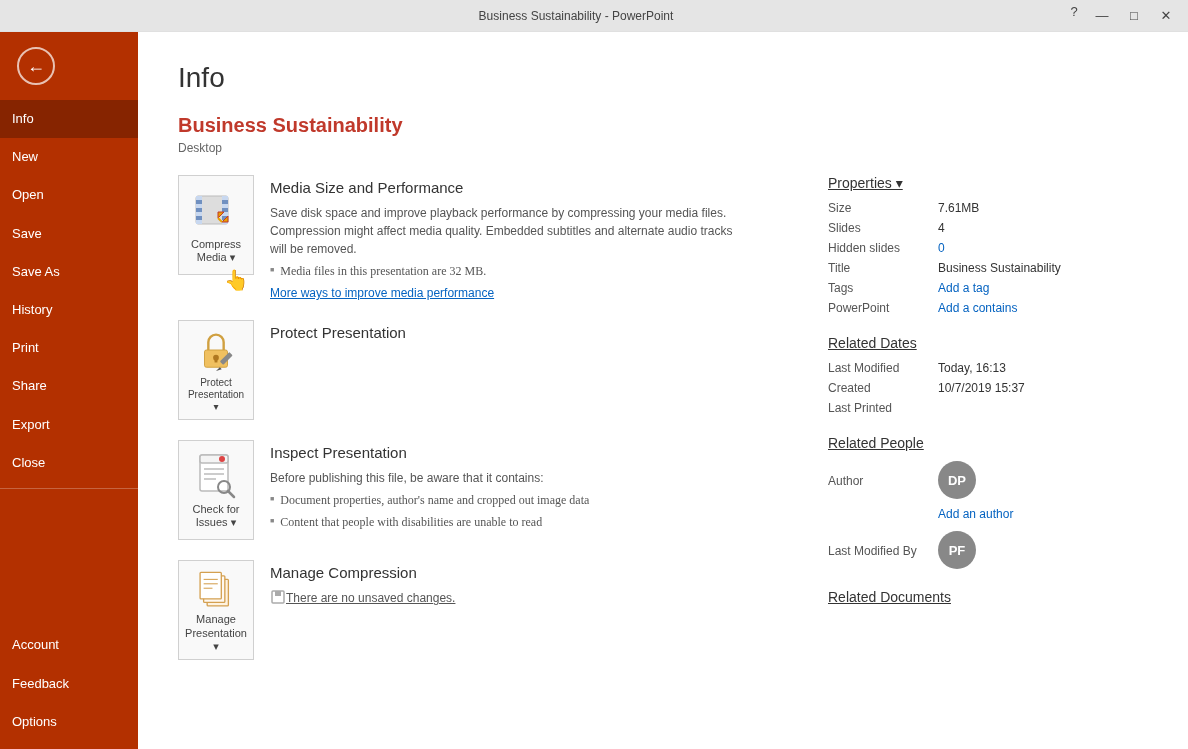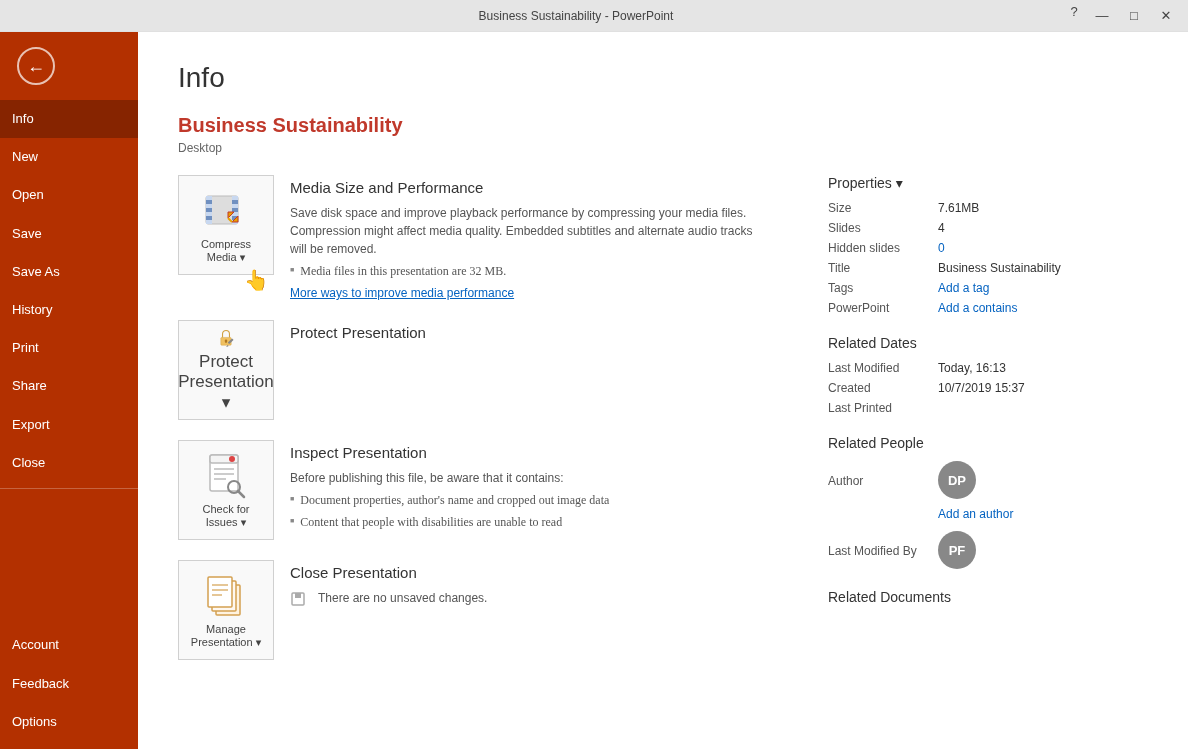--- a/index.html
+++ b/index.html
@@ -126,21 +126,21 @@
     }
 
     
     .info-card {
       display: flex;
       align-items: flex-start;
       margin-bottom: 20px;
       min-height: 90px;
     }
     .info-card-icon {
-      width: 96px;
+      width: 76px;
       height: 100px;
       border: 1px solid #d0d0d0;
       display: flex;
       flex-direction: column;
       align-items: center;
       justify-content: center;
       flex-shrink: 0;
       font-size: 11px;
       color: #555;
       text-align: center;
@@ -193,20 +193,21 @@
 
     
     .props-section-title {
       font-size: 14px;
       font-weight: 500;
       color: #333;
       margin-bottom: 10px;
       display: flex;
       align-items: center;
       gap: 4px;
+      text-decoration: underline;
     }
     .props-table {
       width: 100%;
       margin-bottom: 20px;
     }
     .props-row {
       display: flex;
       margin-bottom: 6px;
       align-items: baseline;
     }
@@ -352,21 +353,21 @@
             <svg width="48" height="48" viewBox="0 0 48 48">
 
               <rect x="12" y="24" width="24" height="18" rx="2" fill="#f0c060" stroke="#d0a040" stroke-width="1"></rect>
               <path d="M16 24 v-8 a8 8 0 0 1 16 0 v8" fill="none" stroke="#d0a040" stroke-width="2.5"></path>
               <circle cx="24" cy="32" r="3" fill="#b07820"></circle>
               <rect x="22.5" y="32" width="3" height="5" fill="#b07820"></rect>
 
               <rect x="28" y="36" width="14" height="5" rx="1" fill="#888" transform="rotate(-45 28 36)"></rect>
               <polygon points="28,42 24,46 30,44" fill="#555"></polygon>
             </svg>
-            <span style="font-size:17px;color:#444;line-height:1.2;">Protect<br>Presentation ▾</span>
+            <span style="font-size:10px;color:#444;line-height:1.2;">Protect<br>Presentation ▾</span>
           </div>
           <div class="info-card-body">
             <div class="info-card-title">Protect Presentation</div>
           </div>
         </div>
 
         <div class="info-card">
           <div class="info-card-icon">
             <svg width="48" height="48" viewBox="0 0 48 48">
 
@@ -403,23 +404,23 @@
               <rect x="14" y="14" width="24" height="30" rx="1" fill="#fff3e0" stroke="#d4a050" stroke-width="1.5"></rect>
               <rect x="10" y="10" width="24" height="30" rx="1" fill="#fff8f0" stroke="#d4a050" stroke-width="1.5"></rect>
               <rect x="6" y="6" width="24" height="30" rx="1" fill="#fff" stroke="#d4a050" stroke-width="1.5"></rect>
               <line x1="10" y1="14" x2="26" y2="14" stroke="#d4a050" stroke-width="1.2"></line>
               <line x1="10" y1="19" x2="26" y2="19" stroke="#d4a050" stroke-width="1.2"></line>
               <line x1="10" y1="24" x2="20" y2="24" stroke="#d4a050" stroke-width="1.2"></line>
             </svg>
             <span style="font-size:11px;color:#444;line-height:1.2;">Manage<br>Presentation ▾</span>
           </div>
           <div class="info-card-body">
-            <div class="info-card-title">Close Presentation</div>
+            <div class="info-card-title">Manage Compression</div>
             <div class="info-card-desc">
-              <div style="display:flex;align-items:flex-end;gap:12px;">
+              <div style="display:flex;align-items:flex-start;gap:0;text-decoration:underline;">
                 <svg width="16" height="16" viewBox="0 0 16 16">
                   <rect x="2" y="2" width="12" height="12" rx="1" fill="none" stroke="#aaa" stroke-width="1.5"></rect>
                   <rect x="5" y="2" width="6" height="5" fill="#aaa"></rect>
                 </svg>
                 <span>There are no unsaved changes.</span>
               </div>
             </div>
           </div>
         </div>
 

